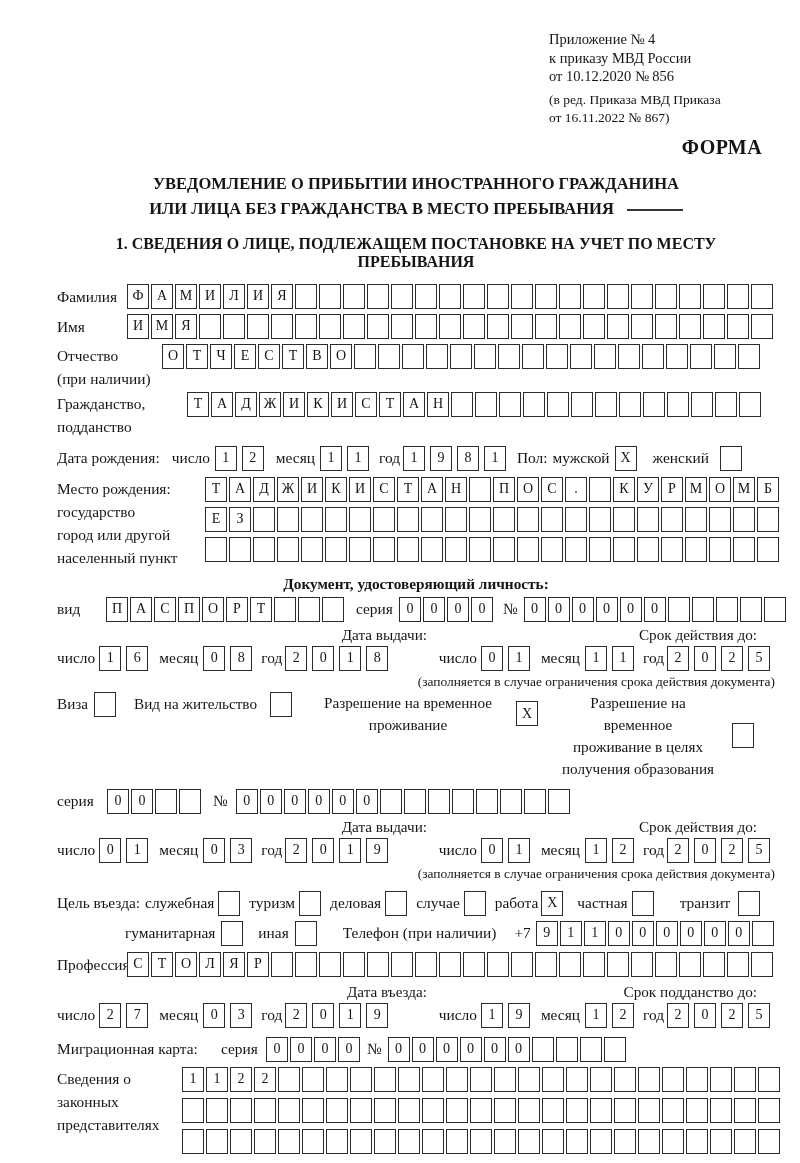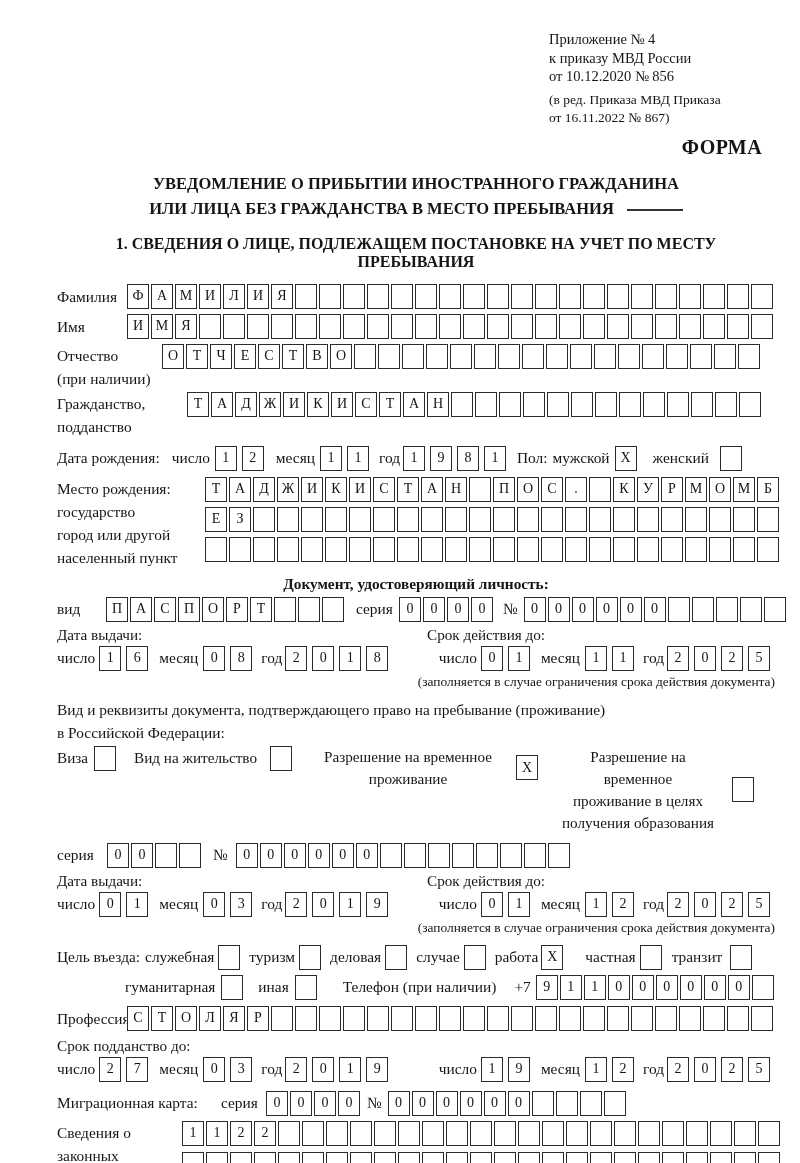--- a/index.html
+++ b/index.html
@@ -20,21 +20,21 @@
   .cbx{flex:none}
   
   .fr{display:flex;align-items:flex-start;margin-top:5px}
   .frc{display:flex;align-items:center}
   .flabel{font-size:15.4px;line-height:25px;flex:none}
   .ml2{line-height:23px}
   .lbl{font-size:15.4px;flex:none}
   .small-note{font-size:13.4px;line-height:17px}
   .center-bold{text-align:center;font-weight:bold;font-size:15.3px;margin-top:6px}
   .duoheads{display:flex;margin-top:4px;font-size:15.2px}
-  .duoheads span{display:inline-block;text-align:left}
+  .duoheads span{display:inline-block;text-align:right}
   .duorow{display:flex;align-items:center;margin-top:2px}
   .grp{display:flex;align-items:center}
   .spacer{flex:1}
   .preline{white-space:pre-line;text-align:center;font-size:15.2px;line-height:22px}
   .opt{display:flex;align-items:center}
   .note-r{text-align:right;margin-top:2px}
   .intro{font-size:15.4px;line-height:23px;margin-top:8px}
 </style>
 </head>
 <body>
@@ -390,24 +390,20 @@
       <div class="cellrow sp">
           <span class="cell">2</span>
           <span class="cell">0</span>
           <span class="cell">2</span>
           <span class="cell">5</span>
         </div>
     </div>
   </div>
   <div class="small-note note-r">(заполняется в случае ограничения срока действия документа)</div>
 
-  <div class="intro">
-    <div>Вид и реквизиты документа, подтверждающего право на пребывание (проживание)</div>
-    <div>в Российской Федерации:</div>
-  </div>
 
   <div class="fr" style="margin-top:2px">
     <div class="opt">
       <span class="preline">Виза</span>
       <div class="cellrow cbx" style="margin-left:6px">
           <span class="cell"></span>
         </div>
     </div>
     <div class="opt" style="margin-left:16px">
       <span class="preline">Вид на жительство</span>
@@ -521,25 +517,25 @@
         <span class="cell"></span>
       </div>
     <span class="lbl" style="margin-left:7px;margin-right:4px">случае</span>
     <div class="cellrow cbx">
         <span class="cell"></span>
       </div>
     <span class="lbl" style="margin-left:7px;margin-right:3px">работа</span>
     <div class="cellrow cbx">
         <span class="cell">X</span>
       </div>
-    <span class="lbl" style="margin-left:20px;margin-right:4px">частная</span>
-    <div class="cellrow cbx">
-        <span class="cell"></span>
-      </div>
-    <span class="lbl" style="margin-left:8px;margin-right:8px">транзит</span>
+    <span class="lbl" style="margin-left:12px;margin-right:4px">частная</span>
+    <div class="cellrow cbx">
+        <span class="cell"></span>
+      </div>
+    <span class="lbl" style="margin-left:24px;margin-right:8px">транзит</span>
     <div class="cellrow cbx">
         <span class="cell"></span>
       </div>
   </div>
 
   <div class="frc" style="margin-top:5px;margin-left:68px">
     <span class="lbl" style="margin-right:6px">гуманитарная</span>
     <div class="cellrow cbx">
         <span class="cell"></span>
       </div>
@@ -590,20 +586,21 @@
         <span class="cell"></span>
         <span class="cell"></span>
         <span class="cell"></span>
         <span class="cell"></span>
         <span class="cell"></span>
         <span class="cell"></span>
       </div>
   </div>
 
   <div class="duoheads" style="margin-top:6px">
+    <span style="width:370px">Дата въезда:</span>
     <span style="width:330px">Срок подданство до:</span>
   </div>
   <div class="duorow">
     <div class="grp">
       <span class="lbl" style="margin-right:4px">число</span>
       <div class="cellrow sp">
           <span class="cell">2</span>
           <span class="cell">7</span>
         </div>
       <span class="lbl" style="margin-left:6px;margin-right:5px">месяц</span>

